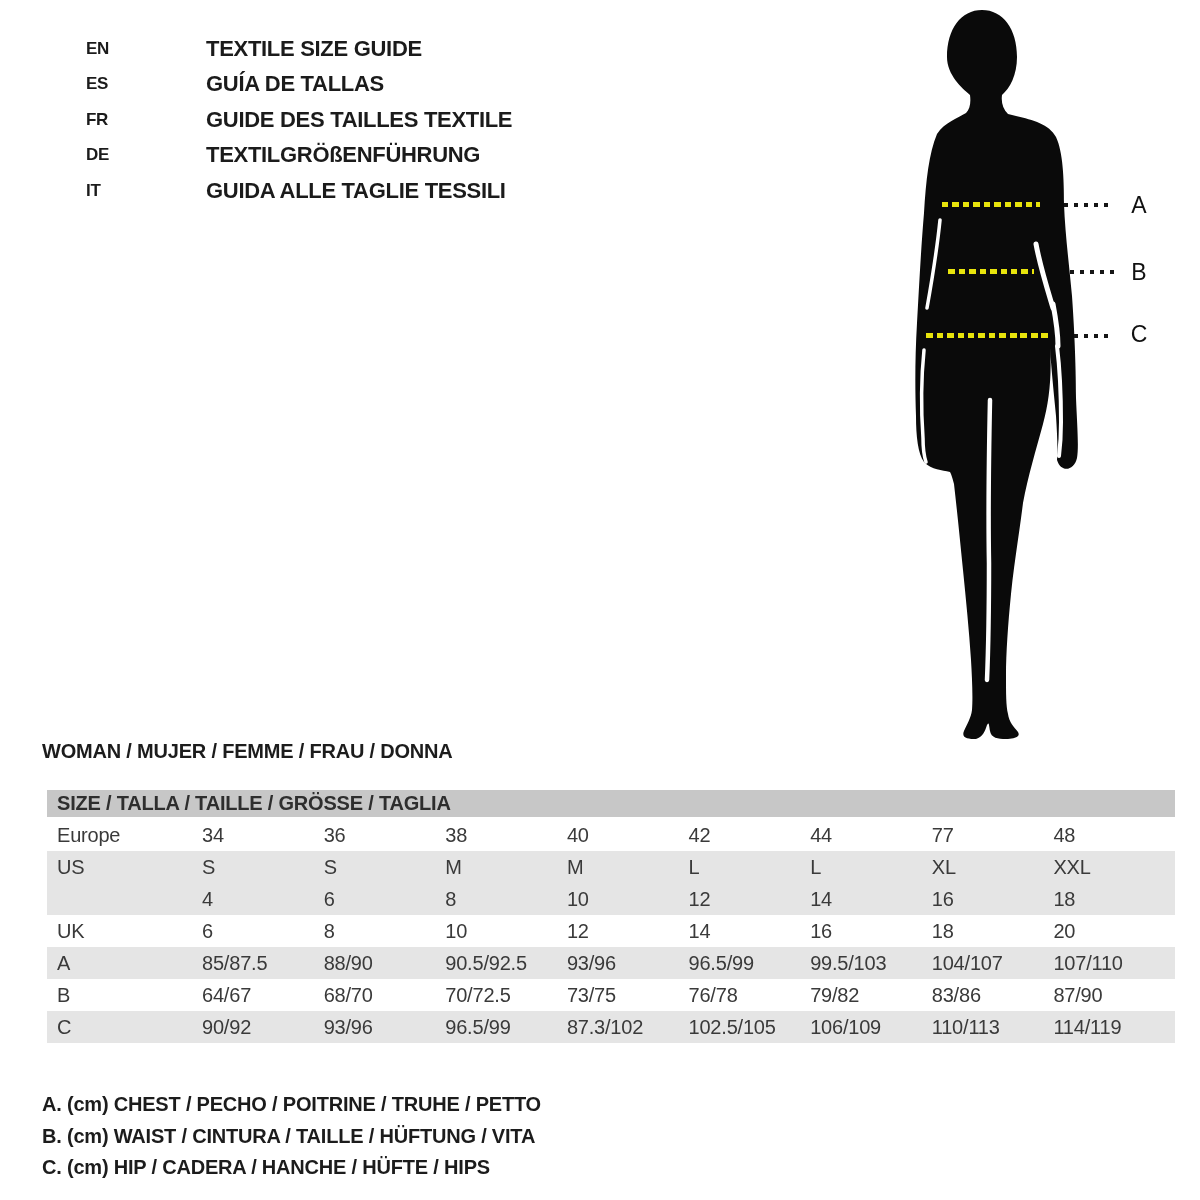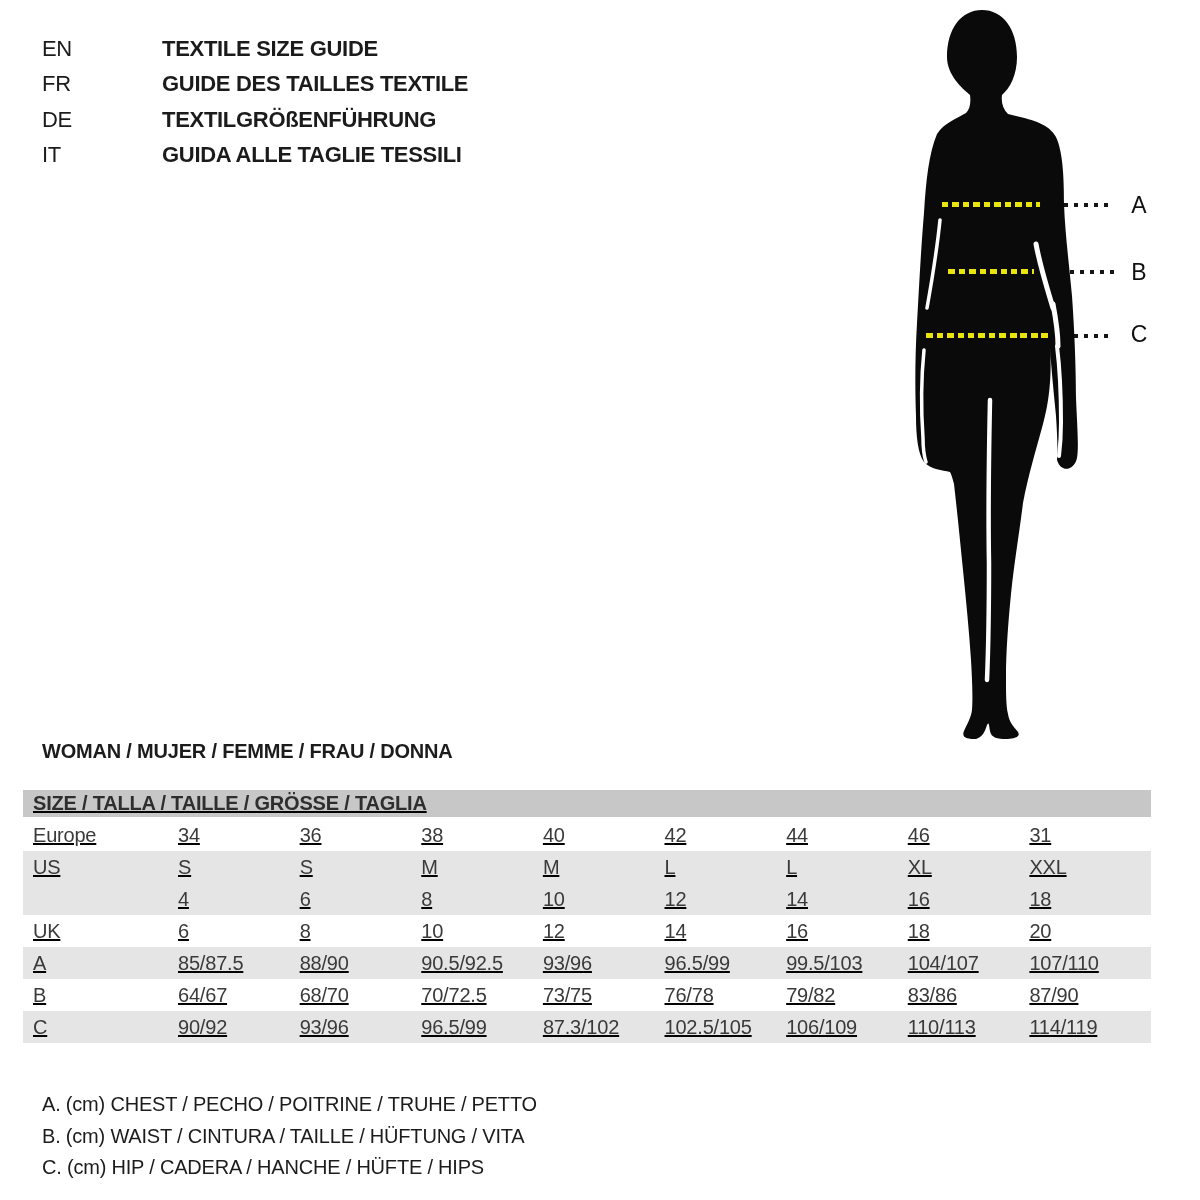--- a/index.html
+++ b/index.html
@@ -3,60 +3,64 @@
 <meta charset="utf-8">
 <style>
   html,body{margin:0;padding:0;background:#fff;}
   body{width:1200px;height:1200px;position:relative;overflow:hidden;
        font-family:"Liberation Sans",sans-serif;-webkit-font-smoothing:antialiased;}
   .page{position:absolute;inset:0;background:#fff;}
 
   
   .langs{position:absolute;left:42px;top:31px;}
   .lang-row{display:flex;height:35.5px;align-items:center;}
-  .lang-code{width:76px;font-size:22px;font-weight:normal;color:#1b1b1b;letter-spacing:-0.3px;}
+  .lang-code{width:76px;font-size:17px;font-weight:bold;color:#1b1b1b;letter-spacing:-0.3px;margin-left:44px;}
   .lang-label{font-size:22px;font-weight:bold;color:#1b1b1b;letter-spacing:-0.3px;white-space:nowrap;margin-left:44px;}
 
   
   .figure-svg{position:absolute;left:910px;top:8px;width:170px;height:733px;}
 
   .mline{position:absolute;}
   .mline.yellow{height:5px;background:repeating-linear-gradient(90deg,#e8e40c 0 6.5px,transparent 6.5px 10.5px);}
   .mline.blackdots{height:4px;background:repeating-linear-gradient(90deg,#161616 0 4px,transparent 4px 10px);}
   .mlabel{position:absolute;width:26px;text-align:center;font-size:23px;color:#111;font-weight:400;}
 
   
   .section-title{position:absolute;left:42px;top:740px;font-size:20px;font-weight:bold;
                  color:#1c1c1c;letter-spacing:-0.2px;white-space:nowrap;}
 
   
-  .table{position:absolute;left:23px;top:790px;width:1128px;text-decoration:underline;}
+  .table{position:absolute;left:47px;top:790px;width:1128px;}
   .thead{height:27px;background:#c7c7c7;display:flex;align-items:center;padding-left:10px;
          box-sizing:border-box;font-size:20px;font-weight:bold;color:#2e2e2e;letter-spacing:-0.2px;
          margin-bottom:2px;}
   .trow{display:grid;grid-template-columns:155px repeat(8,1fr);height:32px;align-items:center;}
   .trow.shaded{background:#e5e5e5;}
   .tcell{font-size:20px;color:#3a3a3a;letter-spacing:-0.2px;}
   .tlabel{padding-left:10px;}
   .tval{text-align:left;}
 
   
   .legend{position:absolute;left:42px;top:1089px;}
-  .legend div{height:31.5px;line-height:31.5px;font-size:20px;font-weight:normal;color:#1c1c1c;
+  .legend div{height:31.5px;line-height:31.5px;font-size:20px;font-weight:bold;color:#1c1c1c;
               letter-spacing:-0.2px;white-space:nowrap;}
 </style>
 </head>
 <body>
 
 <div class="page">
 
   <div class="langs">
     <div class="lang-row">
       <span class="lang-code">EN</span>
       <span class="lang-label">TEXTILE SIZE GUIDE</span>
+    </div>
+    <div class="lang-row">
+      <span class="lang-code">ES</span>
+      <span class="lang-label">GUÍA DE TALLAS</span>
     </div>
     <div class="lang-row">
       <span class="lang-code">FR</span>
       <span class="lang-label">GUIDE DES TAILLES TEXTILE</span>
     </div>
     <div class="lang-row">
       <span class="lang-code">DE</span>
       <span class="lang-label">TEXTILGRÖßENFÜHRUNG</span>
     </div>
     <div class="lang-row">
@@ -108,22 +112,22 @@
     <div class="thead">SIZE / TALLA / TAILLE / GRÖSSE / TAGLIA</div>
     <div>
         <div class="trow">
           <div class="tcell tlabel">Europe</div>
           <div class="tcell tval">34</div>
           <div class="tcell tval">36</div>
           <div class="tcell tval">38</div>
           <div class="tcell tval">40</div>
           <div class="tcell tval">42</div>
           <div class="tcell tval">44</div>
-          <div class="tcell tval">46</div>
-          <div class="tcell tval">31</div>
+          <div class="tcell tval">77</div>
+          <div class="tcell tval">48</div>
         </div>
         <div class="trow shaded">
           <div class="tcell tlabel">US</div>
           <div class="tcell tval">S</div>
           <div class="tcell tval">S</div>
           <div class="tcell tval">M</div>
           <div class="tcell tval">M</div>
           <div class="tcell tval">L</div>
           <div class="tcell tval">L</div>
           <div class="tcell tval">XL</div>

